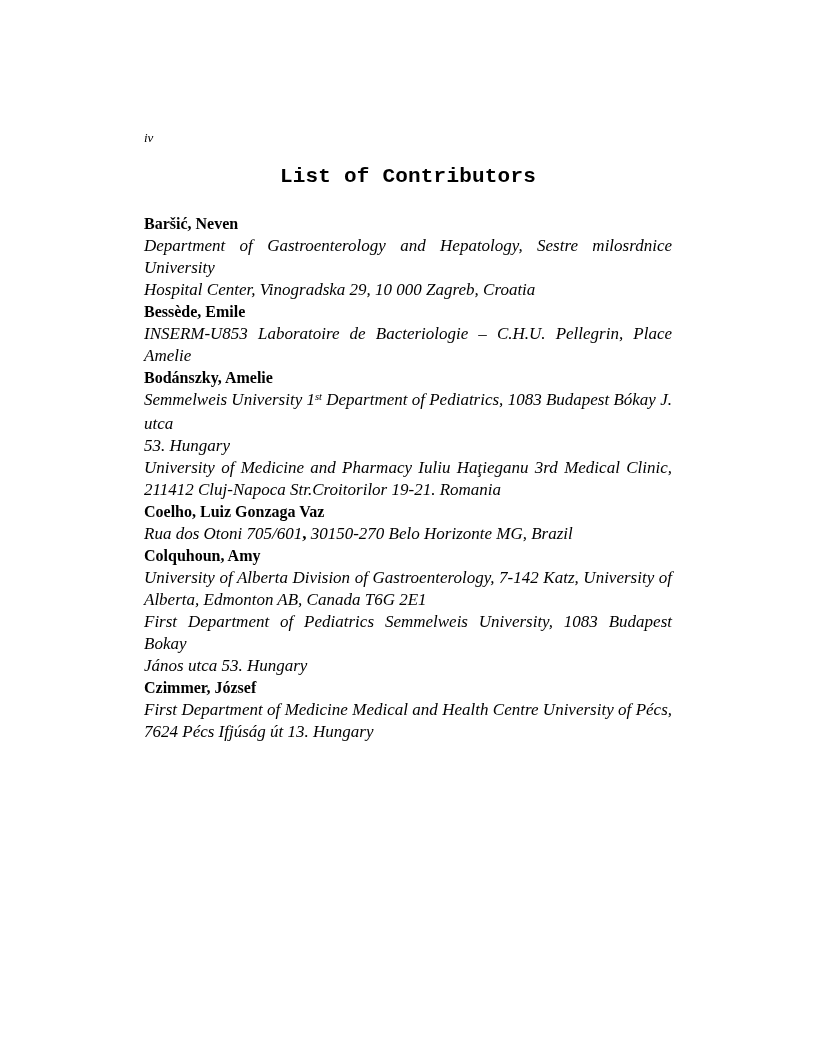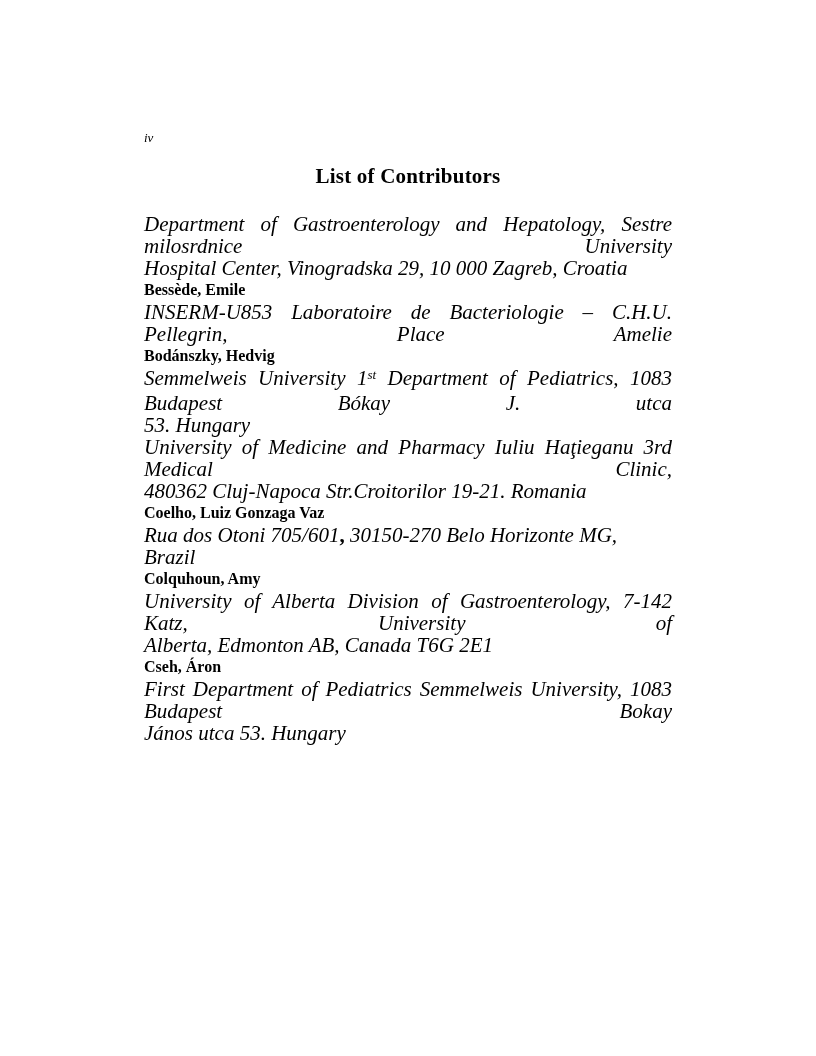--- a/index.html
+++ b/index.html
@@ -19,31 +19,32 @@
     font-size: 13px;
     line-height: 14px;
   }
   .page-title {
     margin-top: 18px;
     font-size: 21px;
     line-height: 27px;
     font-weight: bold;
     text-align: center;
     letter-spacing: 0.2px;
+    font-family: Liberation Mono, monospace;
   }
   .entries { margin-top: 23px; }
   .entry:not(:first-child) { }
   .contrib-name {
     font-weight: bold;
     font-size: 16px;
     line-height: 22px;
   }
   .affil {
     font-style: italic;
-    font-size: 21px;
+    font-size: 17px;
     line-height: 22px;
   }
   .affil-line {  }
   .affil-line.jline {
     text-align: justify;
     text-align-last: justify;
   }
   .sup {
     font-size: 0.62em;
     vertical-align: baseline;
@@ -57,69 +58,76 @@
 
 <div class="page">
 
   <div class="page-number">iv</div>
 
   <h1 class="page-title" style="margin-bottom:0;">List of Contributors</h1>
 
   <div class="entries">
 
     <div class="entry">
+      <div class="contrib-name">Baršić, Neven</div>
       <div class="affil">
         <div class="affil-line jline">Department of Gastroenterology and Hepatology, Sestre milosrdnice University</div>
         <div class="affil-line">Hospital Center, Vinogradska 29, 10 000 Zagreb, Croatia</div>
       </div>
     </div>
 
     <div class="entry">
       <div class="contrib-name">Bessède, Emile</div>
       <div class="affil">
         <div class="affil-line jline">INSERM-U853 Laboratoire de Bacteriologie – C.H.U. Pellegrin, Place Amelie</div>
       </div>
     </div>
 
     <div class="entry">
-      <div class="contrib-name">Bodánszky, Hedvig</div>
+      <div class="contrib-name">Bodánszky, Amelie</div>
       <div class="affil">
         <div class="affil-line jline"><span>Semmelweis University 1</span><span class="sup">st</span><span> Department of Pediatrics, 1083 Budapest Bókay J. utca</span></div>
         <div class="affil-line">53. Hungary</div>
       </div>
     </div>
 
     <div class="entry">
     </div>
 
     <div class="entry">
       <div class="affil">
         <div class="affil-line jline">University of Medicine and Pharmacy Iuliu Haţieganu 3rd Medical Clinic,</div>
-        <div class="affil-line">480362 Cluj-Napoca Str.Croitorilor 19-21. Romania</div>
+        <div class="affil-line">211412 Cluj-Napoca Str.Croitorilor 19-21. Romania</div>
       </div>
     </div>
 
     <div class="entry">
       <div class="contrib-name">Coelho, Luiz Gonzaga Vaz</div>
       <div class="affil">
         <div class="affil-line"><span>Rua dos Otoni 705/601</span><span class="bcomma">,</span><span> 30150-270 Belo Horizonte MG, Brazil</span></div>
       </div>
     </div>
 
     <div class="entry">
       <div class="contrib-name">Colquhoun, Amy</div>
       <div class="affil">
         <div class="affil-line jline">University of Alberta Division of Gastroenterology, 7-142 Katz, University of</div>
         <div class="affil-line">Alberta, Edmonton AB, Canada T6G 2E1</div>
       </div>
     </div>
 
     <div class="entry">
-      <div class="contrib-name">Cseh, Áron</div>
       <div class="affil">
         <div class="affil-line jline">First Department of Pediatrics Semmelweis University, 1083 Budapest Bokay</div>
         <div class="affil-line">János utca 53. Hungary</div>
       </div>
     </div>
 
+    <div class="entry">
+      <div class="contrib-name">Czimmer, József</div>
+      <div class="affil">
+        <div class="affil-line jline">First Department of Medicine Medical and Health Centre University of Pécs,</div>
+        <div class="affil-line">7624 Pécs Ifjúság út 13. Hungary</div>
+      </div>
+    </div>
 
   </div>
 </div>
 
 </body></html>

